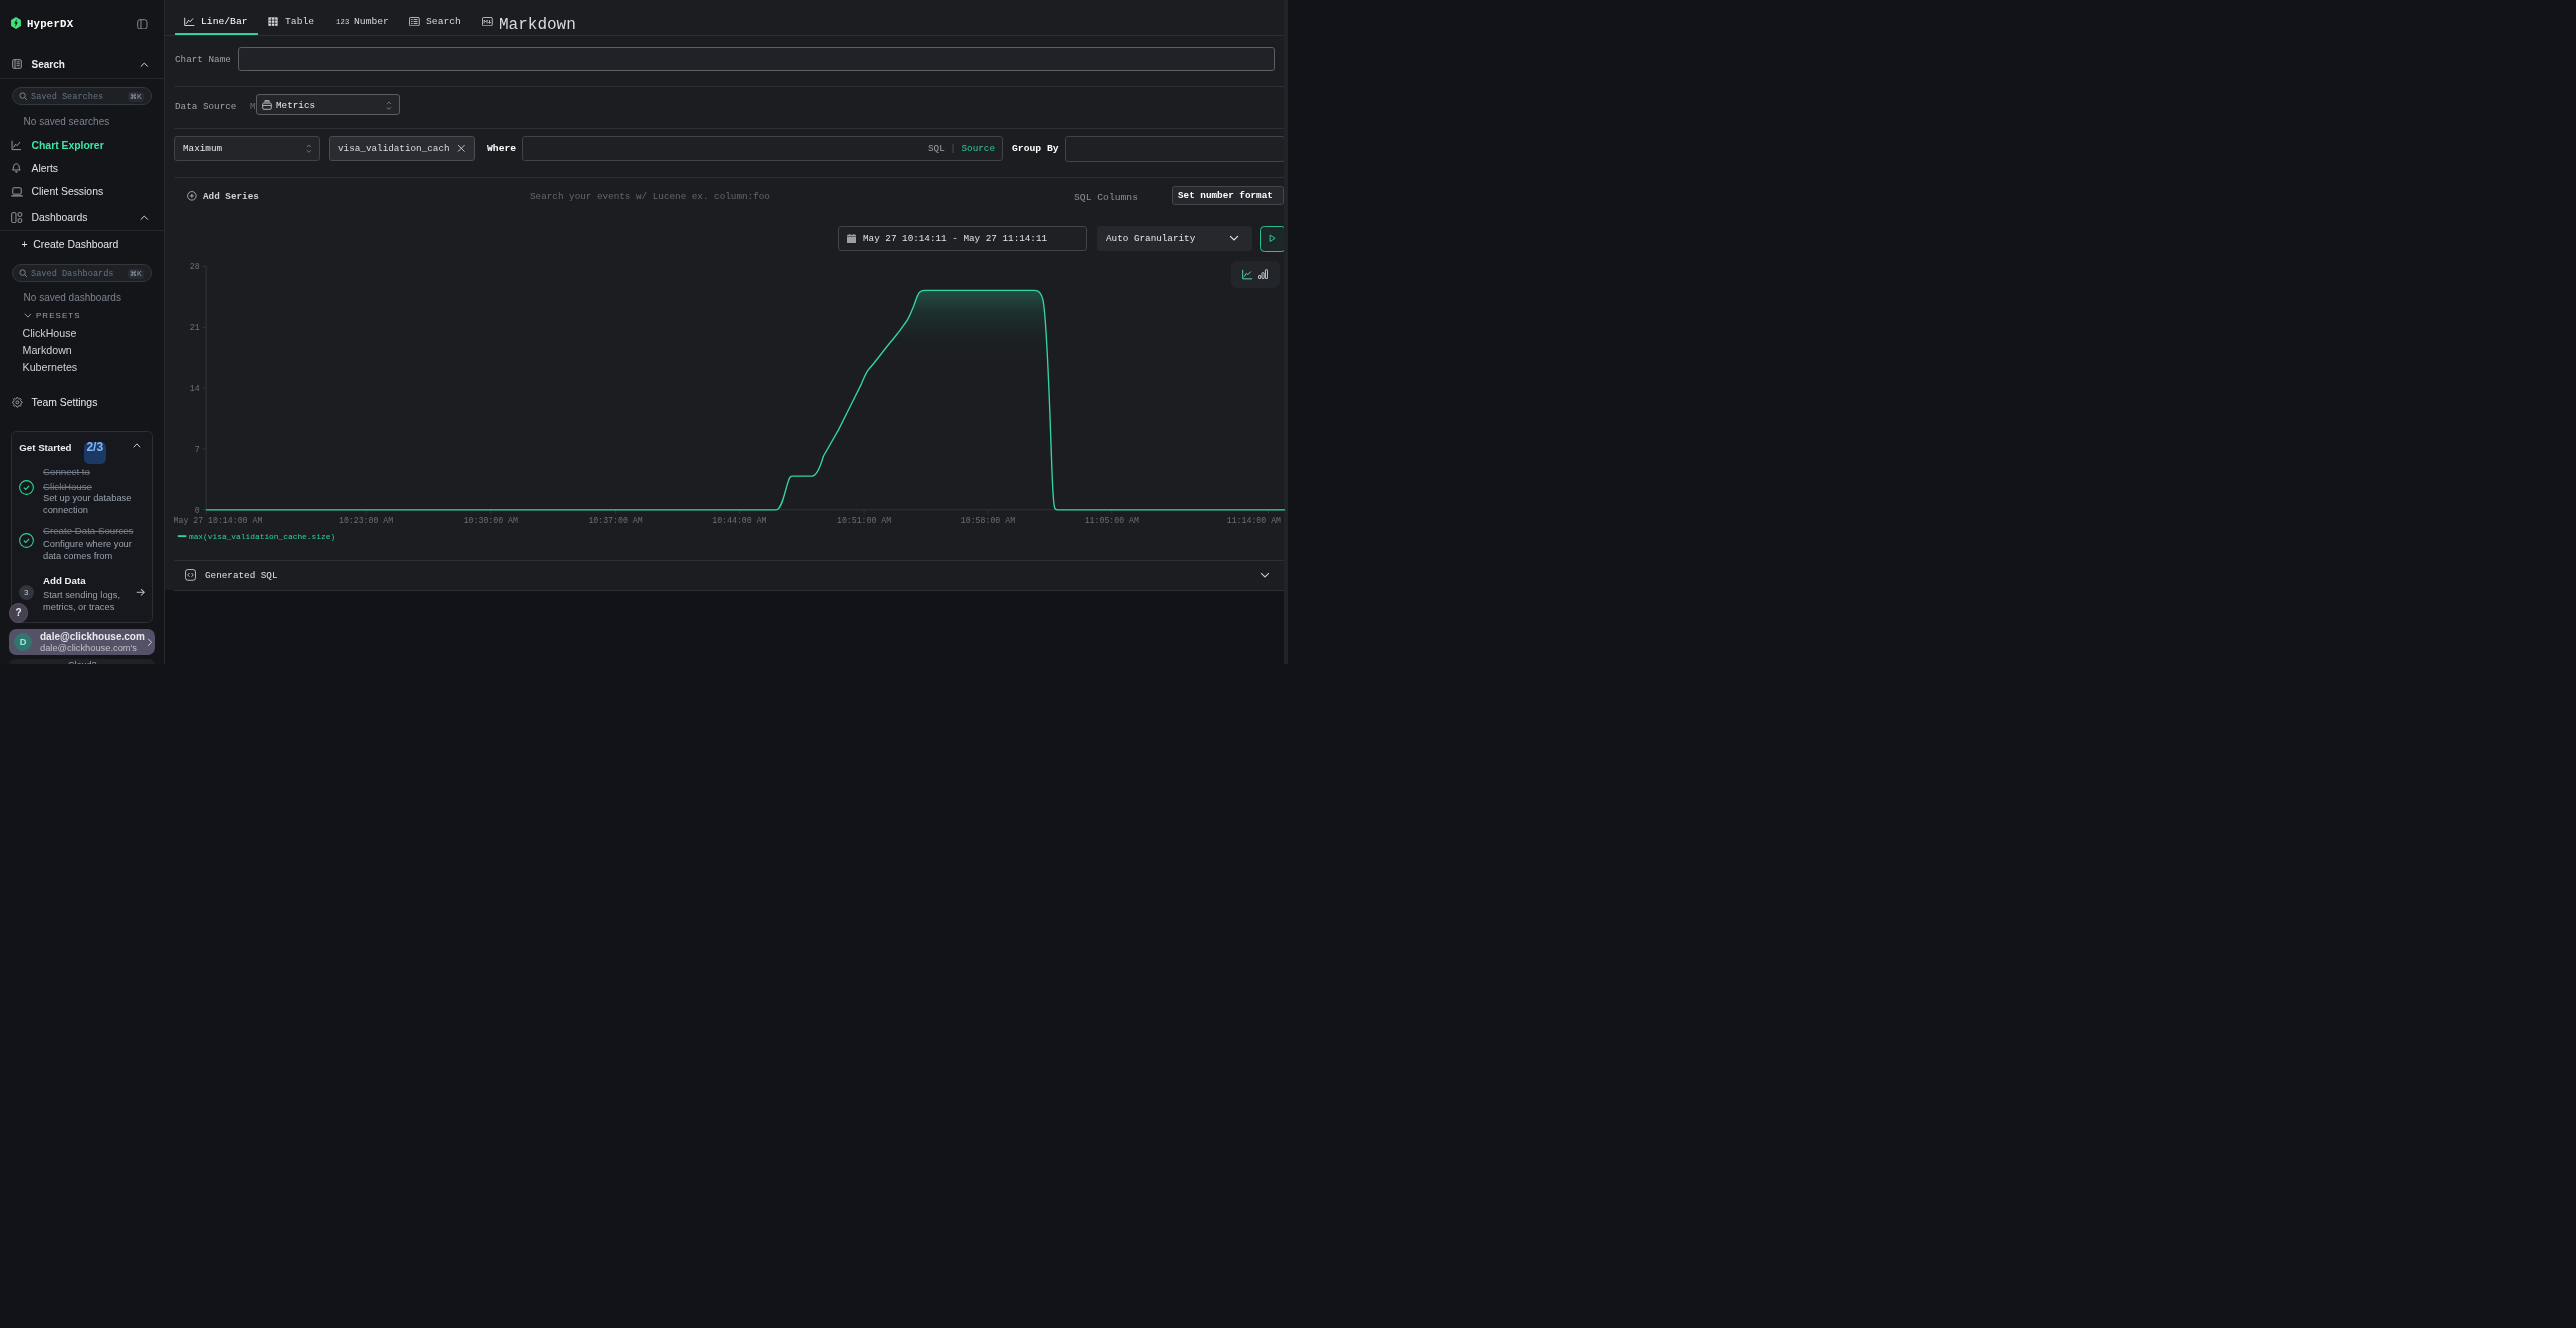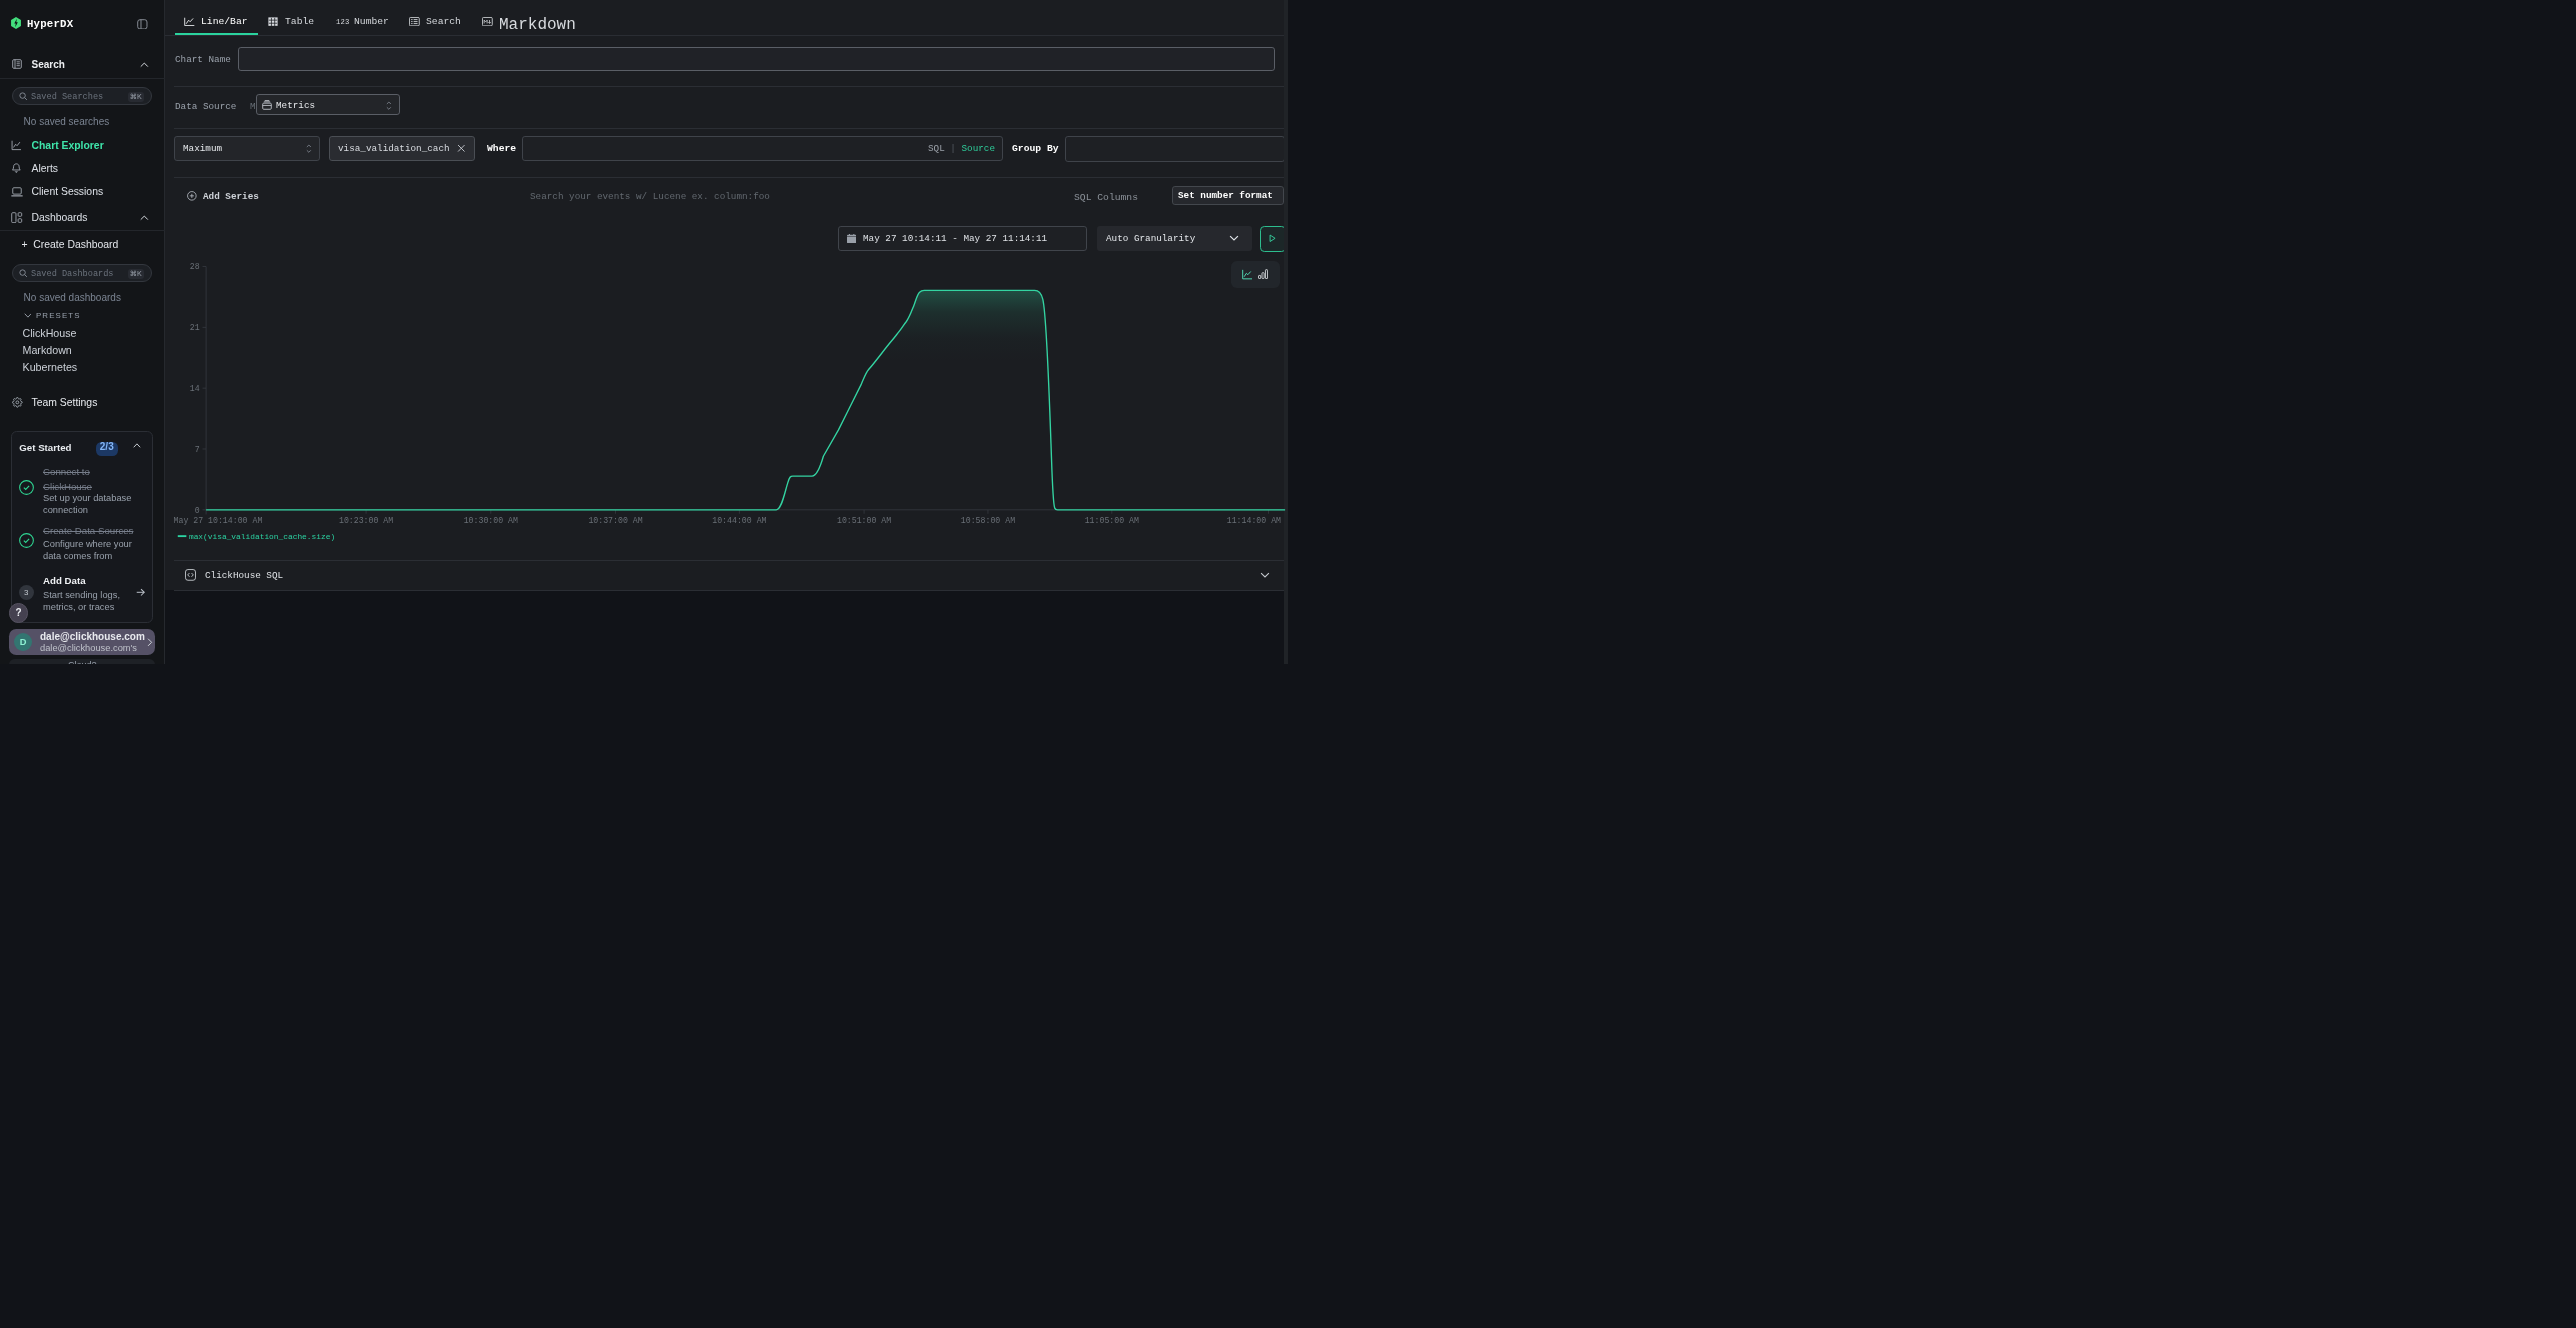--- a/index.html
+++ b/index.html
@@ -111,21 +111,21 @@
   <div class="navtxt" style="left:22.5px;top:361px;font-size:10.7px;color:#ccd1d8">Kubernetes</div>
 
   <svg class="abs" style="left:12px;top:397px" width="10.7" height="10.7" viewBox="0 0 24 24" fill="none" stroke="#a9afb8" stroke-width="1.9">
       <circle cx="12" cy="12" r="3.2"></circle>
       <path d="M19.4 15a1.65 1.65 0 0 0 .33 1.82l.06.06a2 2 0 1 1-2.83 2.83l-.06-.06a1.65 1.65 0 0 0-1.82-.33 1.65 1.65 0 0 0-1 1.51V21a2 2 0 1 1-4 0v-.09A1.65 1.65 0 0 0 9 19.4a1.65 1.65 0 0 0-1.82.33l-.06.06a2 2 0 1 1-2.83-2.83l.06-.06a1.65 1.65 0 0 0 .33-1.82 1.65 1.65 0 0 0-1.51-1H3a2 2 0 1 1 0-4h.09A1.65 1.65 0 0 0 4.6 9a1.65 1.65 0 0 0-.33-1.82l-.06-.06a2 2 0 1 1 2.83-2.83l.06.06a1.65 1.65 0 0 0 1.82.33H9a1.65 1.65 0 0 0 1-1.51V3a2 2 0 1 1 4 0v.09a1.65 1.65 0 0 0 1 1.51 1.65 1.65 0 0 0 1.82-.33l.06-.06a2 2 0 1 1 2.83 2.83l-.06.06a1.65 1.65 0 0 0-.33 1.82V9a1.65 1.65 0 0 0 1.51 1H21a2 2 0 1 1 0 4h-.09a1.65 1.65 0 0 0-1.51 1z"></path>
     </svg>
   <div class="navtxt" style="left:31.5px;top:397px;color:#e8ebef">Team Settings</div>
 
   <div class="abs" style="left:11.4px;top:431px;width:142px;height:192px;background:#16181d;border:0.7px solid #2b2e35;border-radius:5.7px"></div>
   <div class="abs" style="left:19.3px;top:442px;font-size:9.7px;font-weight:bold;color:#e9ecf0">Get Started</div>
-  <div class="abs" style="left:96px;top:442px;width:21.5px;height:14px;border-radius:5.4px;background:#1c3864;color:#84b6f7;font-size:10px;font-weight:bold;text-align:center;line-height:10.7px">2/3</div>
+  <div class="abs" style="left:84px;top:442px;width:21.5px;height:22px;border-radius:5.4px;background:#1c3864;color:#84b6f7;font-size:12px;font-weight:bold;text-align:center;line-height:10.7px">2/3</div>
   <svg class="abs" style="left:133px;top:443px" width="7.9" height="5" viewBox="0 0 11 7" fill="none" stroke="#d3d7dc" stroke-width="1.3">
       <polyline points="1,6 5.5,1.2 10,6"></polyline>
     </svg>
 
   <svg class="abs" style="left:18.6px;top:480px" width="15" height="15" viewBox="0 0 21 21" fill="none">
       <circle cx="10.5" cy="10.5" r="9.6" stroke="#2fd693" stroke-width="1.5"></circle>
       <polyline points="6.8,10.7 9.4,13.3 14.2,8.3" stroke="#2fd693" stroke-width="1.6" fill="none"></polyline>
     </svg>
   <div class="abs" style="left:43px;top:464px;font-size:9.7px;color:#767d8a;text-decoration:line-through;line-height:15px">Connect to<br>ClickHouse</div>
   <div class="abs" style="left:43px;top:492px;font-size:9.3px;color:#99a1ac;line-height:12px">Set up your database<br>connection</div>
@@ -269,21 +269,21 @@
       <rect x="5.6" y="5.2" width="3" height="8.2" rx="0.8"></rect>
       <rect x="10.4" y="1" width="3" height="12.4" rx="0.8"></rect>
     </svg>
 
   <div class="hsep" style="top:560px"></div>
   <svg class="abs" style="left:185px;top:569px" width="11" height="11.8" viewBox="0 0 15.5 16.5" fill="none" stroke="#cfd3d8" stroke-width="1.2">
       <rect x="0.7" y="0.7" width="14.1" height="15.1" rx="3.4"></rect>
       <polyline points="6.3,5.6 3.8,8.25 6.3,10.9"></polyline>
       <polyline points="9.2,5.6 11.7,8.25 9.2,10.9"></polyline>
     </svg>
-  <div class="abs mono" style="left:205px;top:570px;font-size:9.3px;color:#dfe2e6">ClickHouse SQL</div>
+  <div class="abs mono" style="left:205px;top:570px;font-size:9.3px;color:#dfe2e6">Generated SQL</div>
   <svg class="abs" style="left:1260px;top:572px" width="10" height="6.4" viewBox="0 0 14 9" fill="none" stroke="#c6cad0" stroke-width="1.5">
       <polyline points="1.5,1.5 7,7 12.5,1.5"></polyline>
     </svg>
   <div class="hsep" style="top:590px"></div>
 
   <div class="abs" style="left:1284px;top:0;width:3.6px;height:664px;background:#202327"></div>
 </div>
 <svg id="chart" class="abs" style="left:0;top:0" width="1288" height="664" font-family="Liberation Mono, monospace" viewBox="0 0 1800 928">
   <defs>
     <linearGradient id="ag" x1="0" y1="405" x2="0" y2="713" gradientUnits="userSpaceOnUse">

